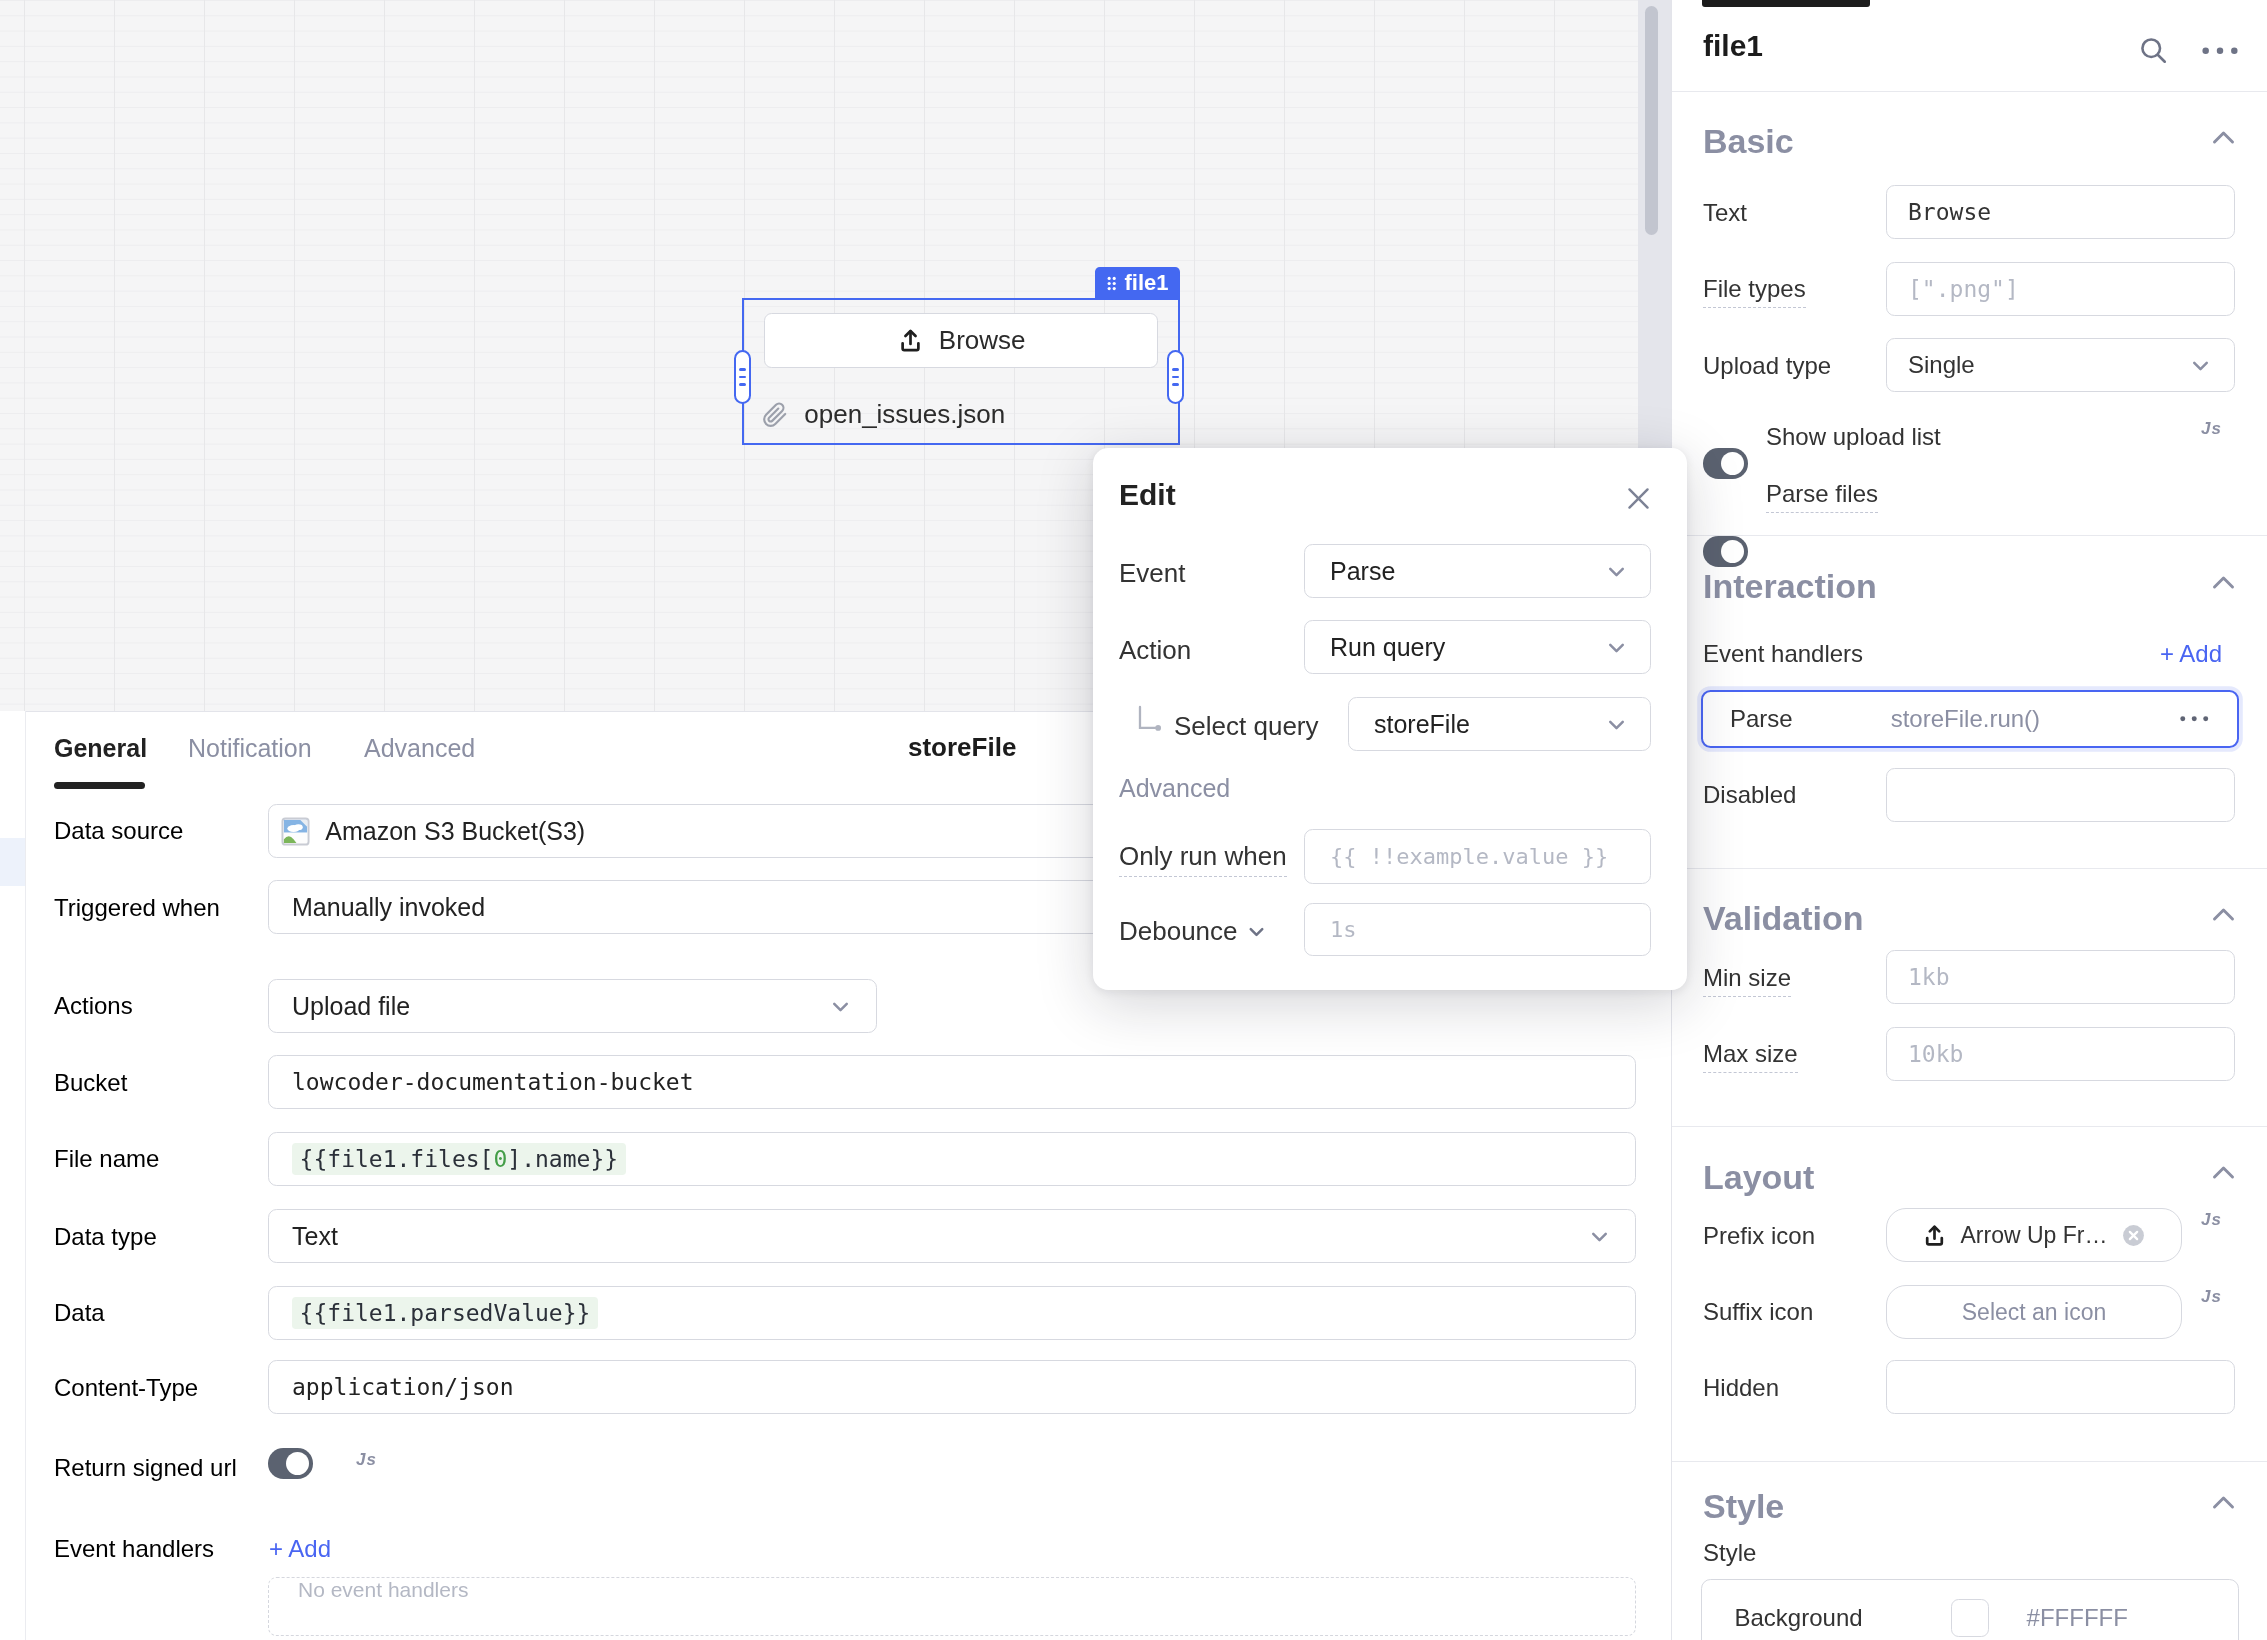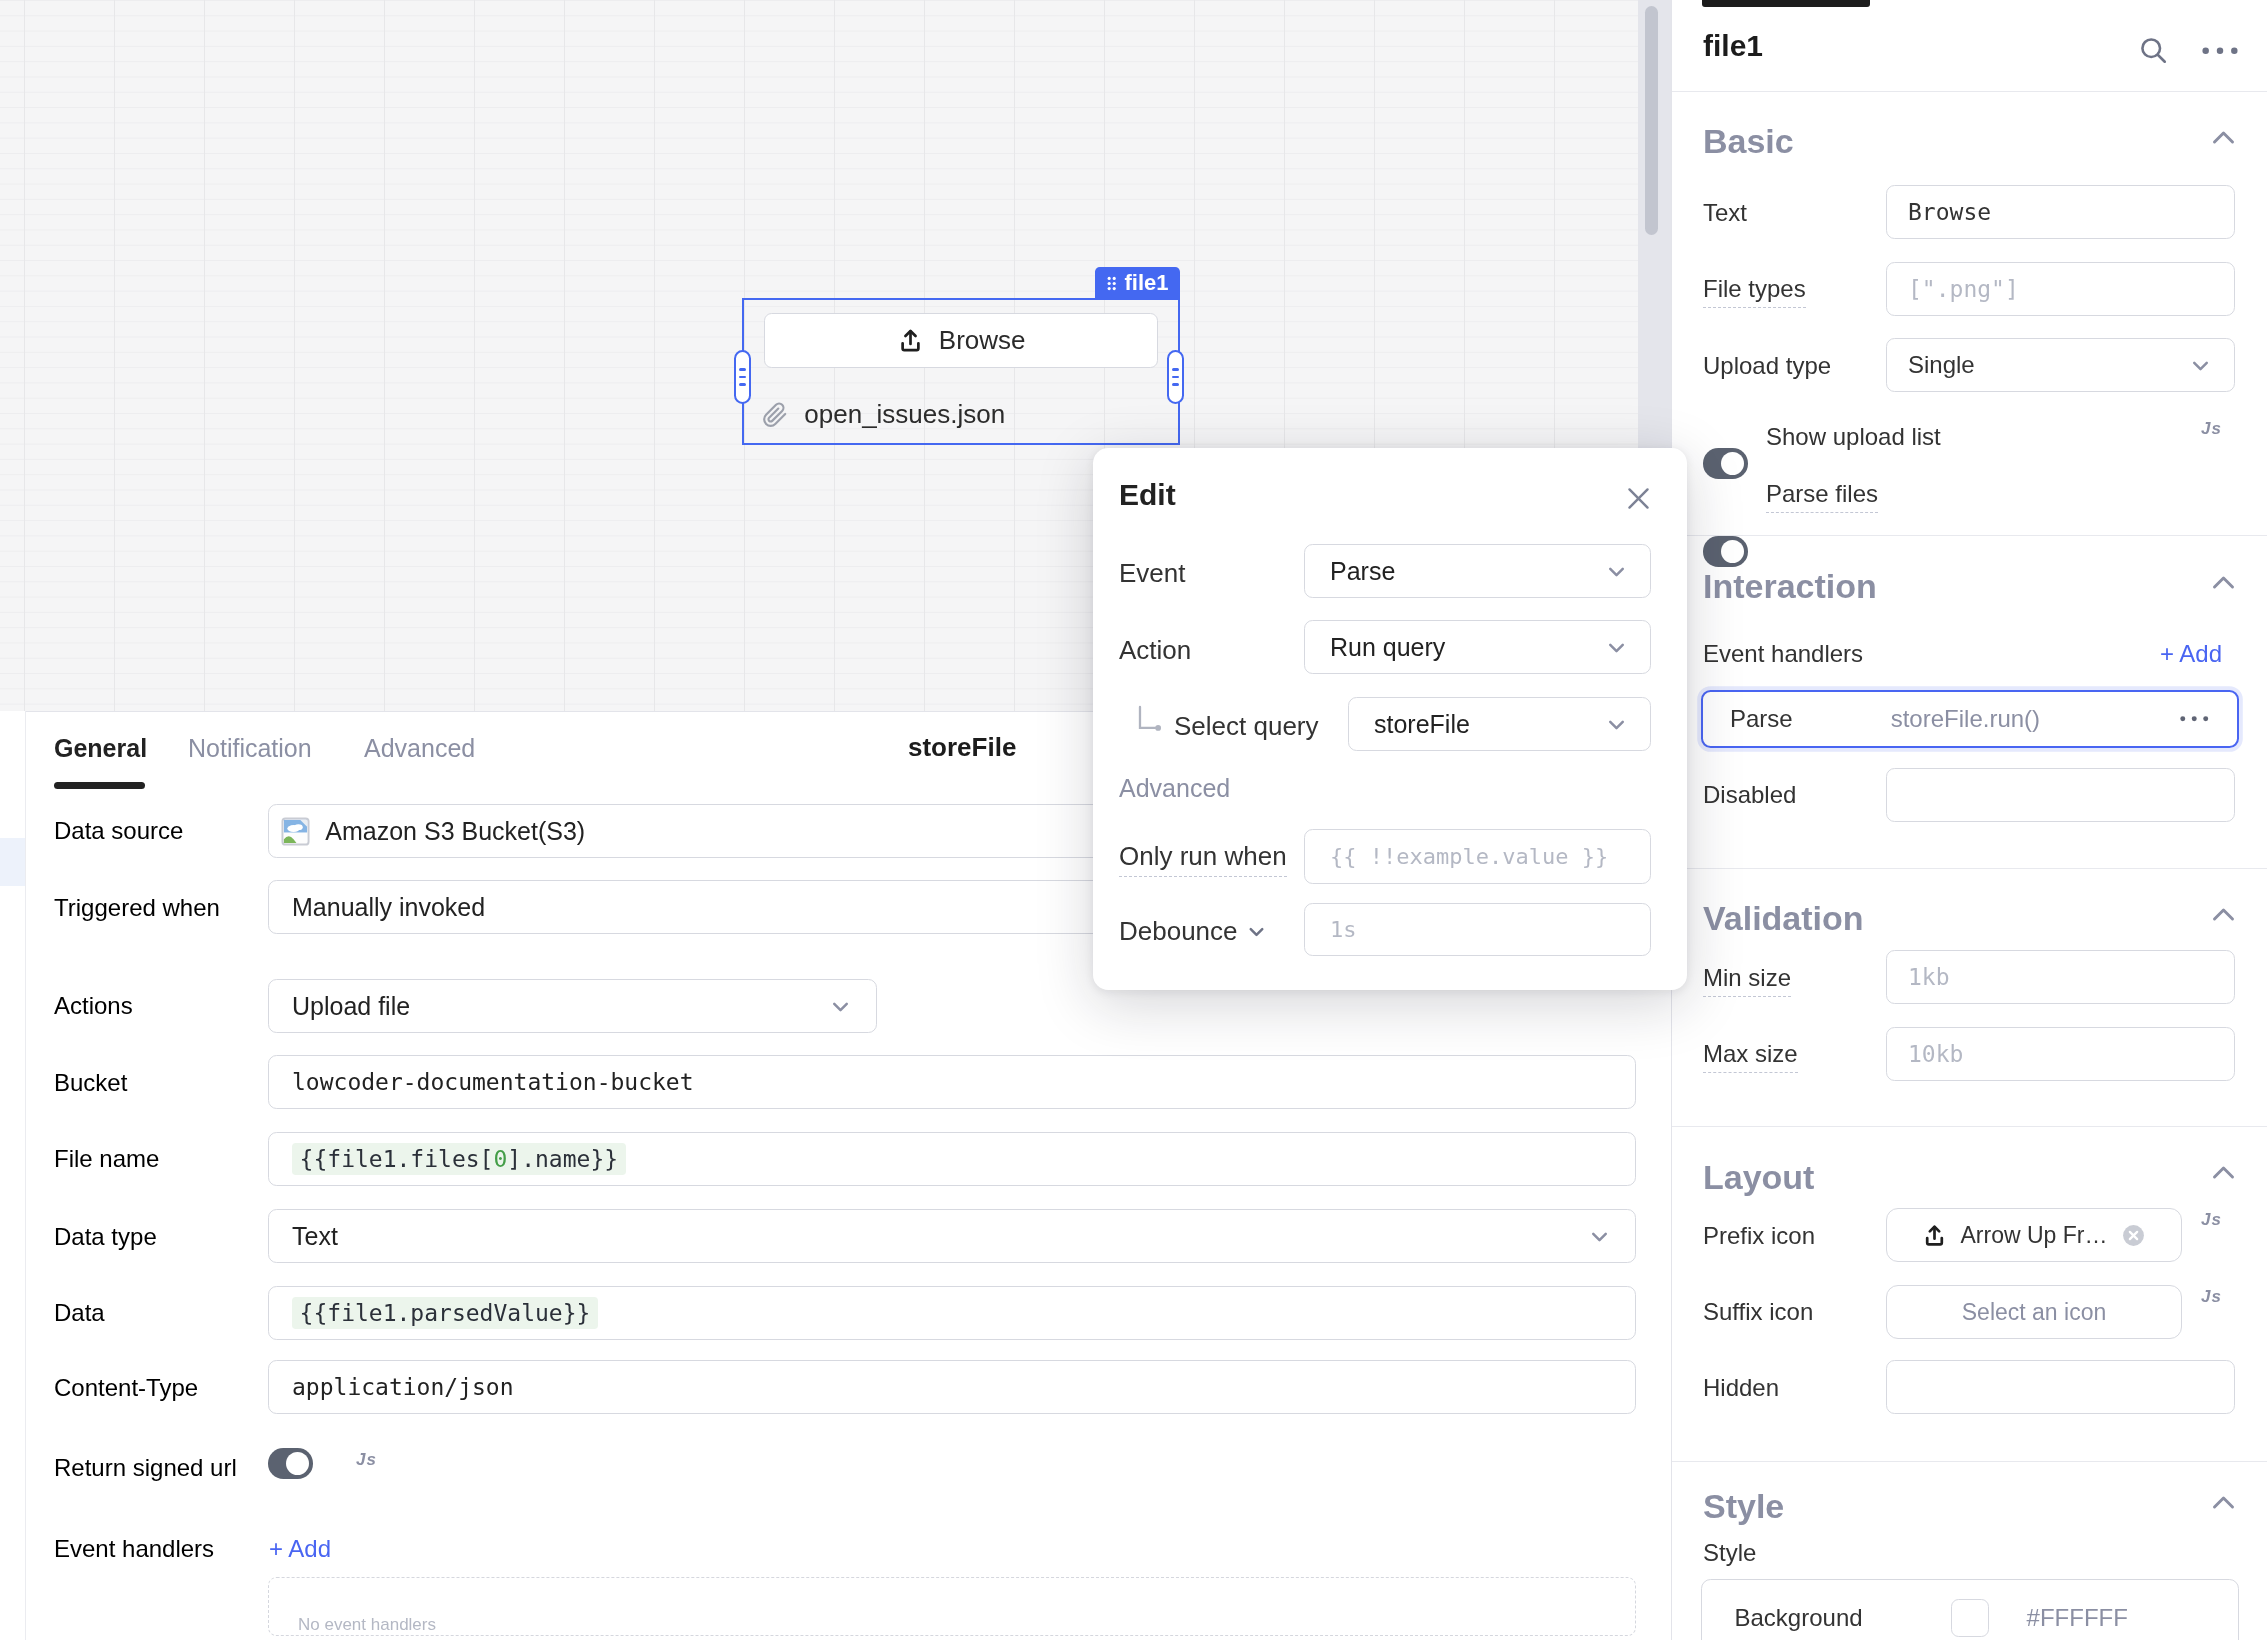--- a/index.html
+++ b/index.html
@@ -62,21 +62,21 @@
   .q-input.mono{font-size:23px;}
   .dashed-label{border-bottom:1.9px dashed #c3c7d4;padding-bottom:4.8px;}
   .code-token{background:#ecf5ec;padding:2.9px 7.6px;border-radius:3.8px;color:#2b3039;}
   .code-num{color:#449e48;}
   .toggle{width:45px;height:31px;border-radius:15.3px;background:#5b6270;position:relative;}
   .toggle .knob{position:absolute;right:3.8px;top:3.8px;width:23px;height:23px;border-radius:50%;background:#fff;}
   .js-badge{font-style:italic;font-weight:800;font-size:17px;color:#8b8fa3;letter-spacing:1px;}
   .add-link{color:#4965f2;font-size:24px;font-weight:500;}
   #no-handlers{
     left:268px;top:1577px;width:1368px;height:59px;border:1.9px dashed #d5d7de;border-radius:8.6px;box-sizing:border-box;
-    display:flex;align-items:flex-end;padding:0 29px;font-size:17px;color:#b4b8c4;background:#fff;
+    display:flex;align-items:flex-start;padding:0 29px;font-size:21px;color:#b4b8c4;background:#fff;
   }
 
   
   #modal{
     left:1093px;top:448px;width:594px;height:542px;background:#fff;border-radius:15.3px;
     box-shadow:0 13.4px 57px rgba(20,24,40,.18),0 1.9px 9.6px rgba(20,24,40,.08);
   }
   #modal-title{left:1119px;top:478px;font-size:30px;font-weight:700;color:#222;}
   .m-label{left:1119px;font-size:26px;color:#333;}
   .m-select{
@@ -96,21 +96,21 @@
     left:1886px;width:349px;height:54px;border:1.9px solid #d7d9e0;border-radius:8.6px;background:#fff;box-sizing:border-box;
     display:flex;align-items:center;padding:0 21px;font-size:23px;color:#333;
   }
   .chev-right{margin-left:auto;}
   #handler-row{
     left:1701px;top:690px;width:538px;height:58px;border:2.9px solid #4965f2;border-radius:9.6px;box-sizing:border-box;
     background:#fff;box-shadow:0 0 0 3.8px rgba(73,101,242,.14);
     display:flex;align-items:center;padding:0 27px;font-size:24px;
   }
   .icon-btn{
-    left:1886px;width:296px;height:54px;border:1.9px solid #d7d9e0;border-radius:12px;background:#fff;box-sizing:border-box;
+    left:1886px;width:296px;height:54px;border:1.9px solid #d7d9e0;border-radius:20px;background:#fff;box-sizing:border-box;
     display:flex;align-items:center;justify-content:center;gap:13.4px;font-size:23px;color:#333;
   }
   #bg-box{
     left:1701px;top:1579px;width:538px;height:78px;border:1.9px solid #d7d9e0;border-radius:9.6px;box-sizing:border-box;
     display:flex;align-items:center;padding:0 32.5px;font-size:24px;color:#333;background:#fff;
   }
   #bg-swatch{width:38px;height:38px;border:1.9px solid #d7d9e0;border-radius:7.6px;background:#fff;box-sizing:border-box;margin-left:88px;}
 </style>
 </head>
 <body>

